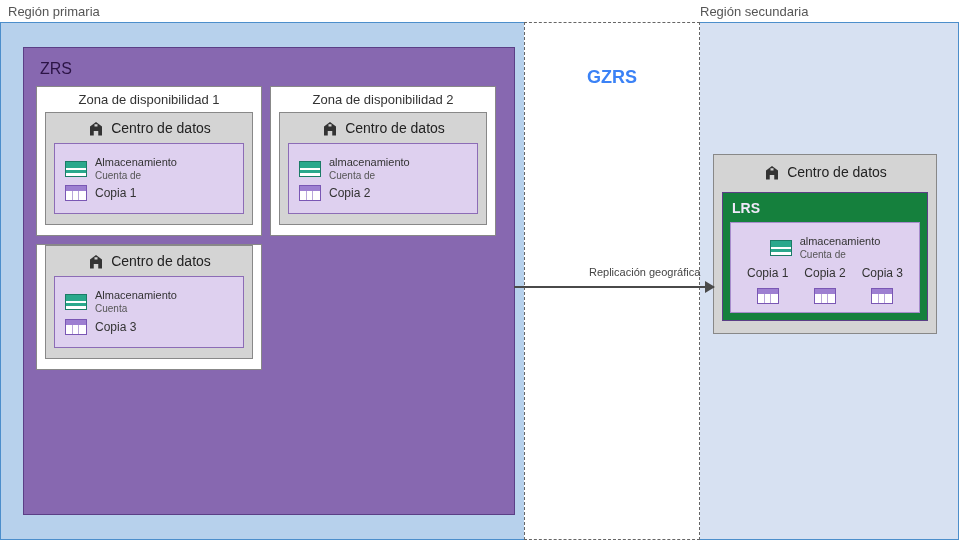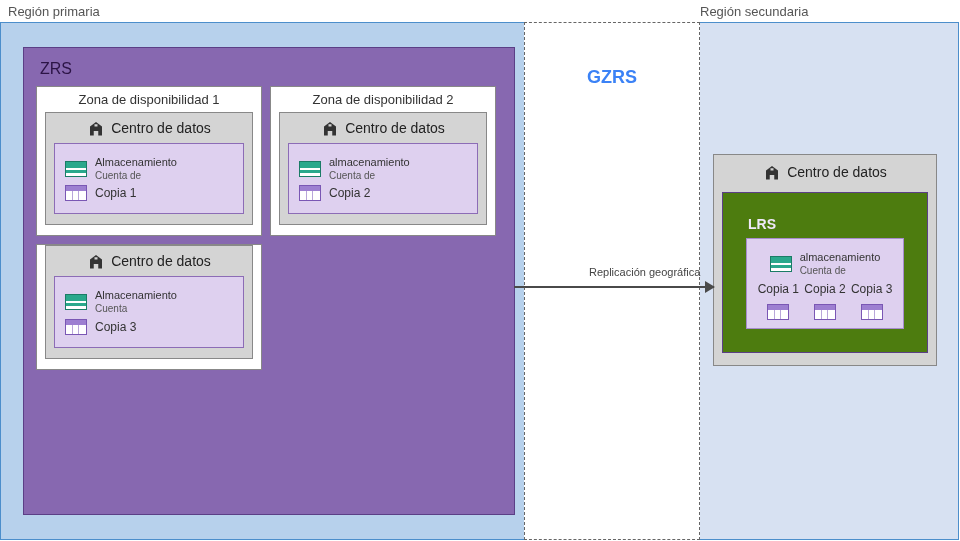--- a/index.html
+++ b/index.html
@@ -158,23 +158,23 @@
     position: absolute;
     left: 713px;
     top: 154px;
     width: 224px;
     background: #d4d4d4;
     border: 1px solid #888;
     padding: 8px 8px 12px 8px;
     z-index: 6;
   }
   .lrs-box {
-    background: #4d7c0f;
+    background: #15803d;
     border: 1px solid #5b3f86;
-    padding: 23px;
+    padding: 7px;
     margin-top: 11px;
   }
   .lrs-title {
     font-weight: 700;
     font-size: 14px;
     color: #f0e9fa;
     margin: 0 0 6px 2px;
   }
   .lrs-inner {
     background: #ded0ef;

